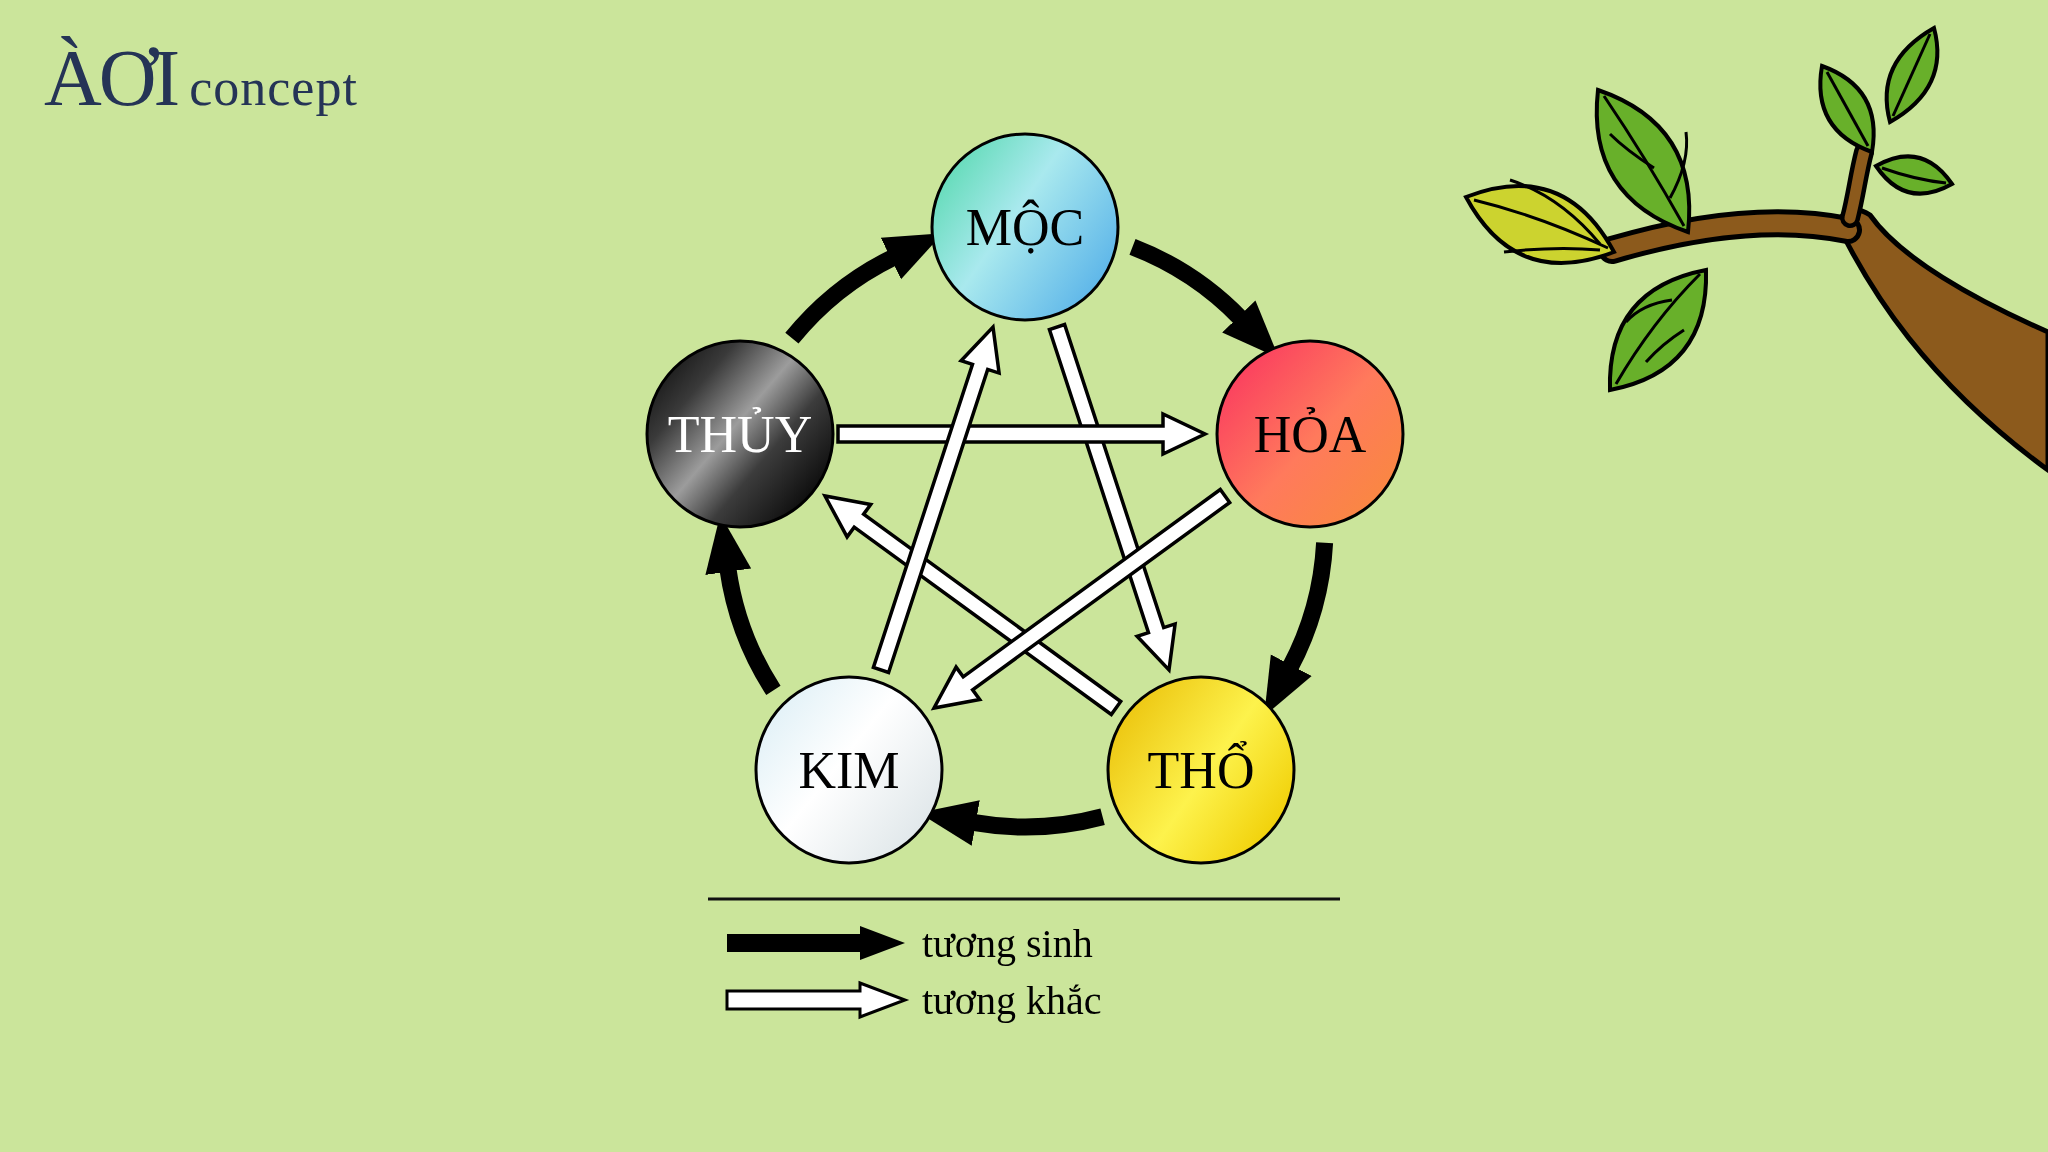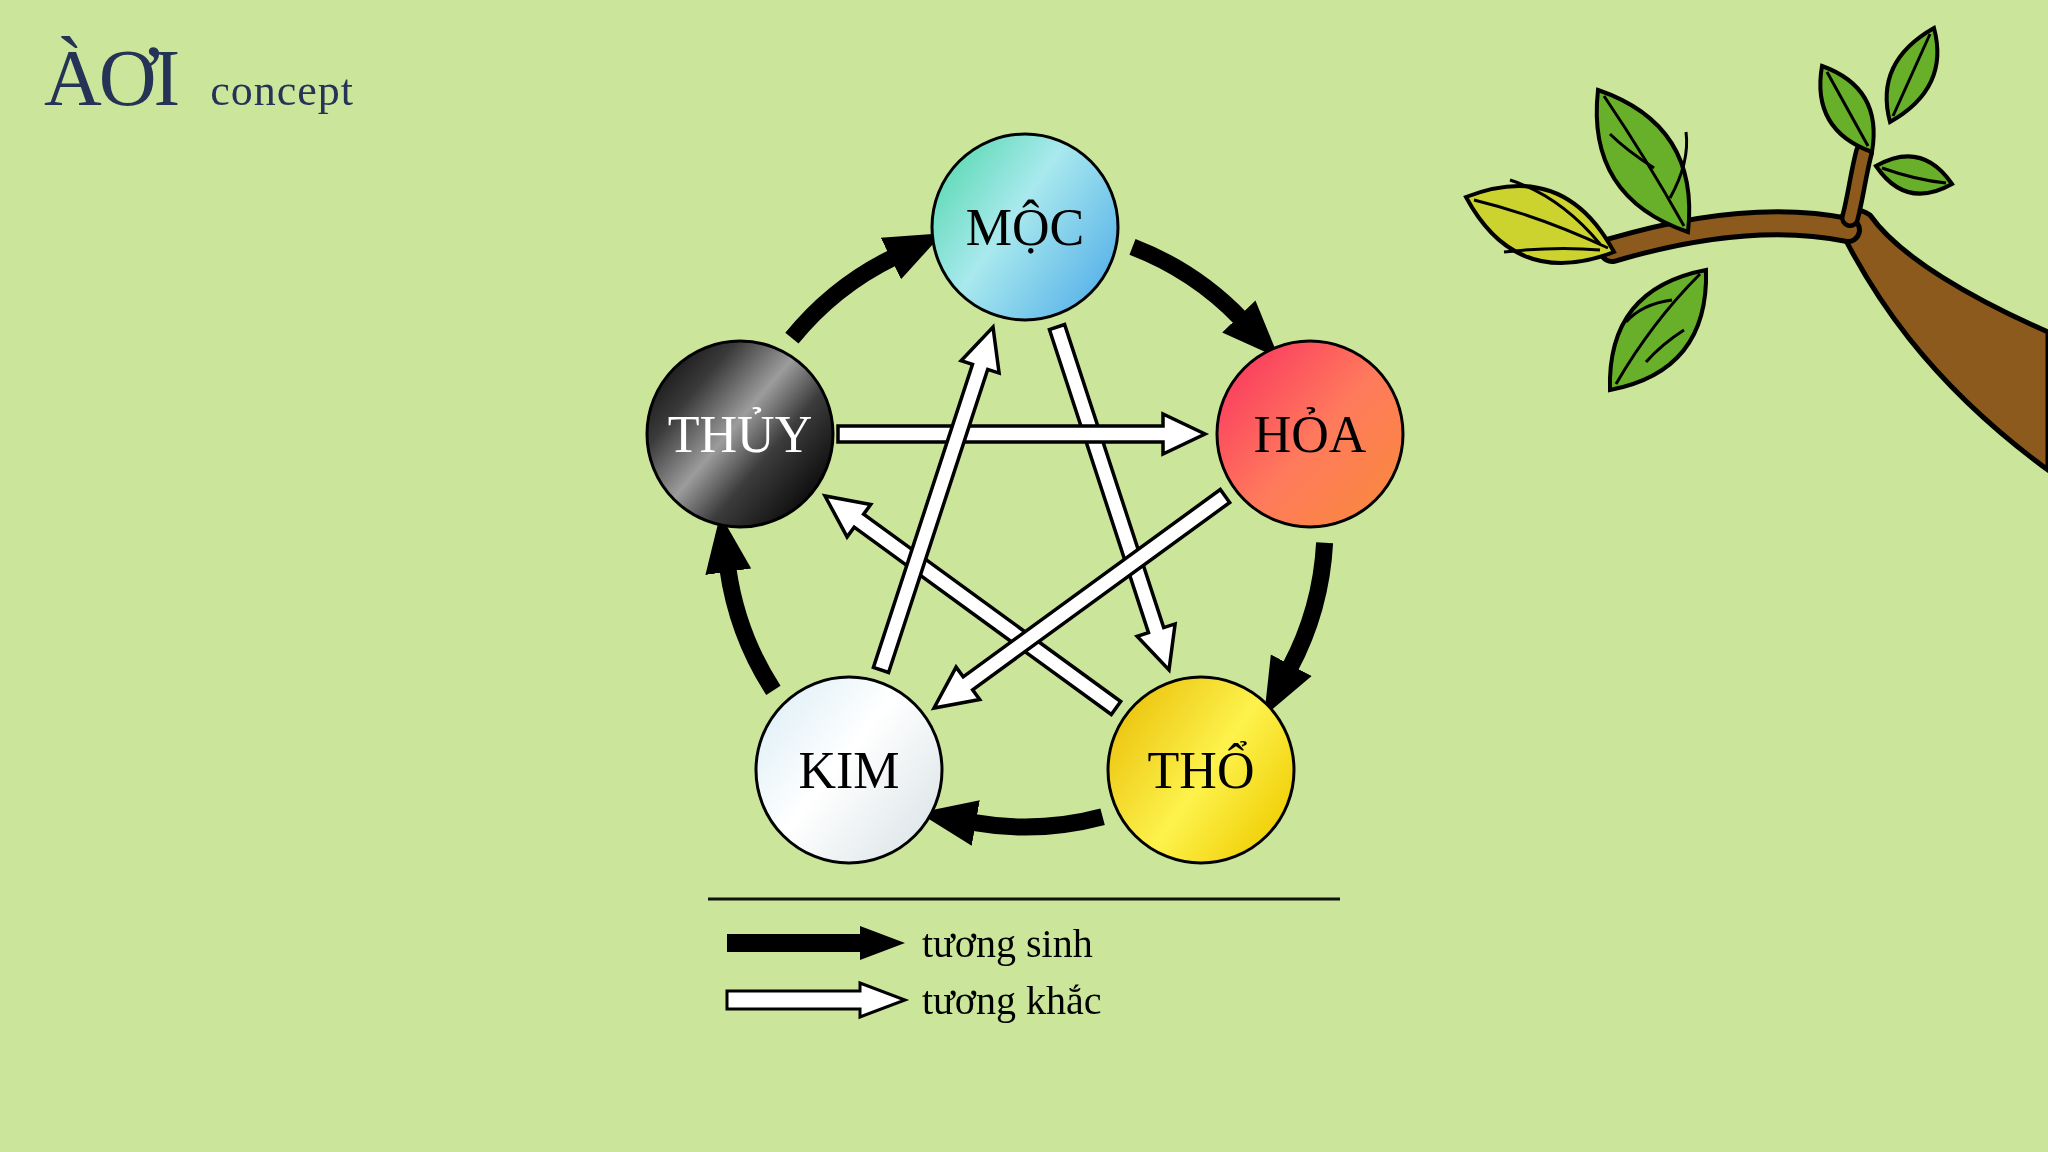--- a/index.html
+++ b/index.html
@@ -1,21 +1,21 @@
 <!DOCTYPE html>
 <html><head>
 <meta charset="utf-8">
 <style>
   html,body{margin:0;padding:0;}
   body{background:#cbe59b;font-family:"Liberation Serif","DejaVu Serif",serif;}
   .canvas{position:relative;width:2048px;height:1152px;background:#cbe59b;overflow:hidden;}
   .canvas svg{position:absolute;left:0;top:0;}
-  .logo{position:absolute;left:44px;top:34px;display:flex;align-items:baseline;gap:33px;}
+  .logo{position:absolute;left:44px;top:34px;display:flex;align-items:baseline;gap:12px;}
   .logo .brand{font-size:80px;letter-spacing:-3px;line-height:1.1;font-weight:400;}
-  .logo .suffix{font-size:44px;letter-spacing:1px;font-weight:400;}
+  .logo .suffix{font-size:52px;letter-spacing:1px;font-weight:400;}
   text{font-family:"Liberation Serif","DejaVu Serif",serif;}
 </style>
 </head>
 <body>
 
 <div class="canvas">
 
 <svg width="2048" height="1152" viewBox="0 0 2048 1152" xmlns="http://www.w3.org/2000/svg">
   <defs>
     <linearGradient id="g-moc" x1="0" y1="0" x2="1" y2="0.7">

